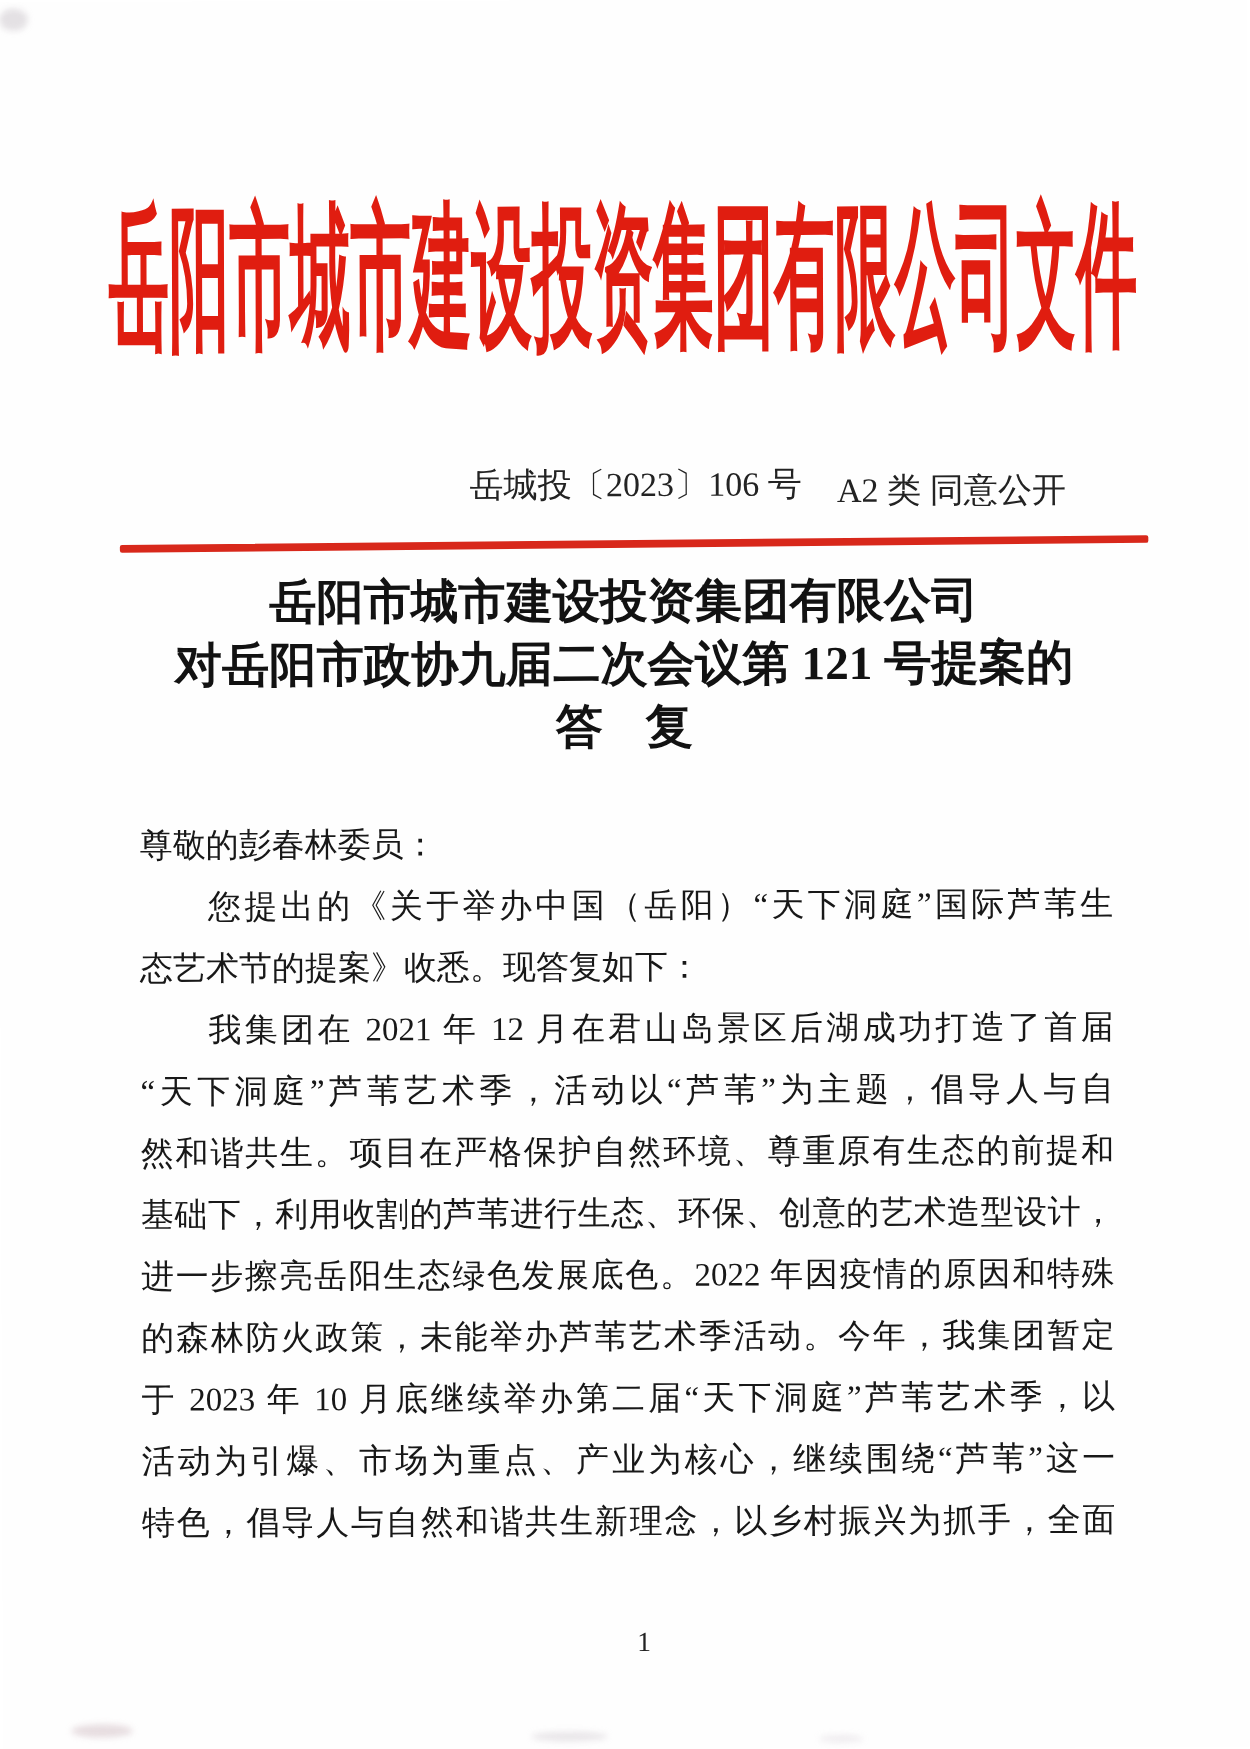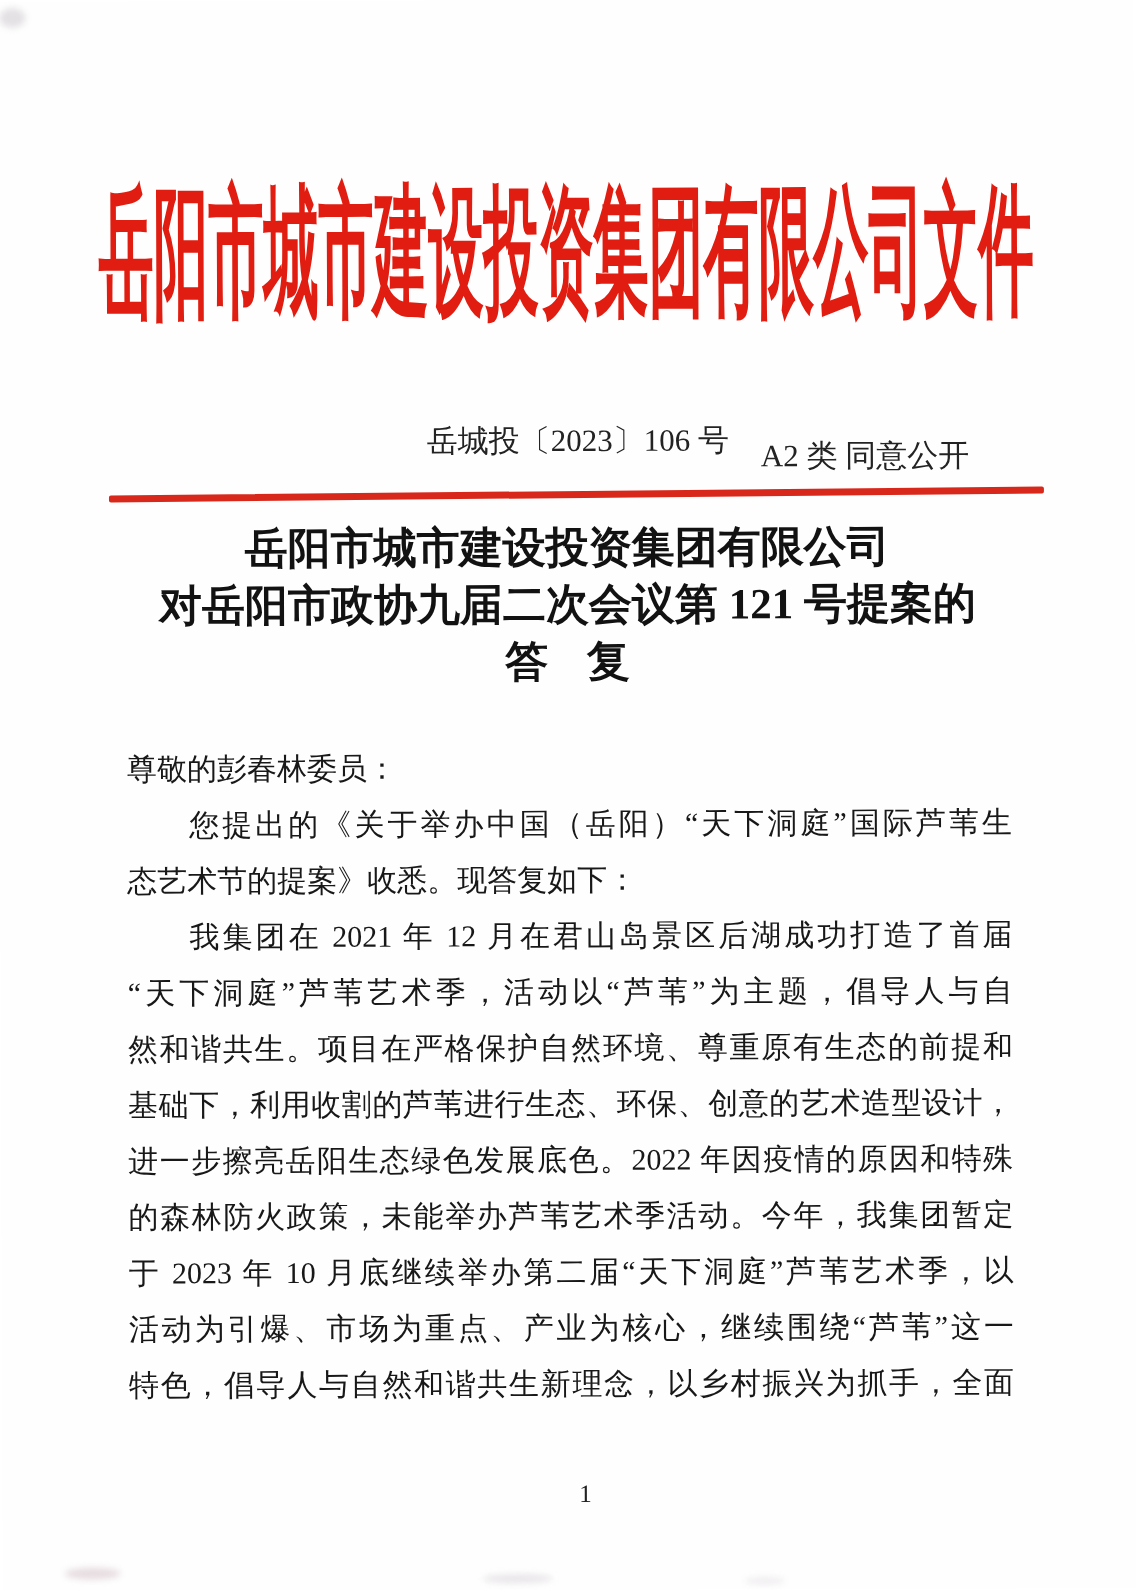--- a/index.html
+++ b/index.html
@@ -50,21 +50,21 @@
     top: 420px;
     left: 0;
     width: 1136px;
     height: 42px;
     font-size: 31px;
     line-height: 42px;
     color: #232323;
     white-space: nowrap;
   }
   .doc-number  { position: absolute; left: 428px; top: 0; }
-  .doc-class   { position: absolute; left: 762px; top: 16px; }
+  .doc-class   { position: absolute; left: 762px; top: 6px; }
 
   
   .red-rule {
     position: absolute;
     top: 491px;
     left: 110px;
     width: 935px;
     height: 7px;
     background: #d8281b;
     transform: rotate(-0.35deg);

